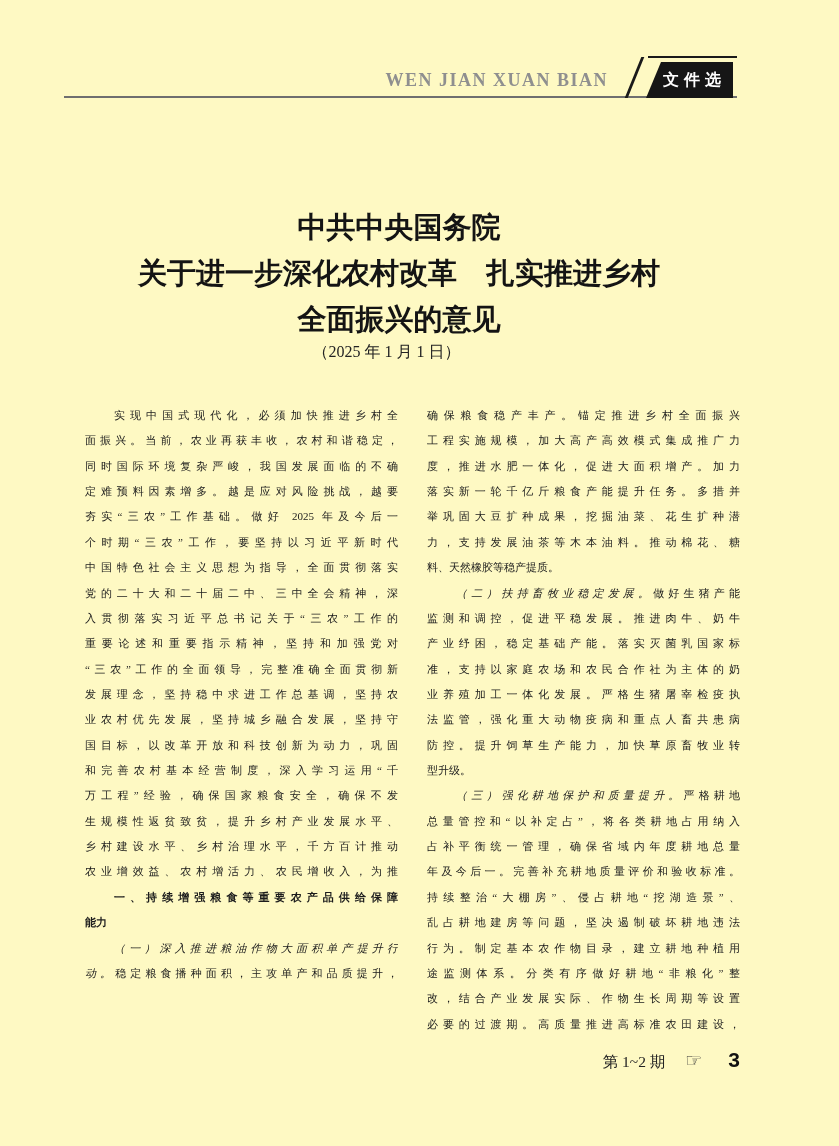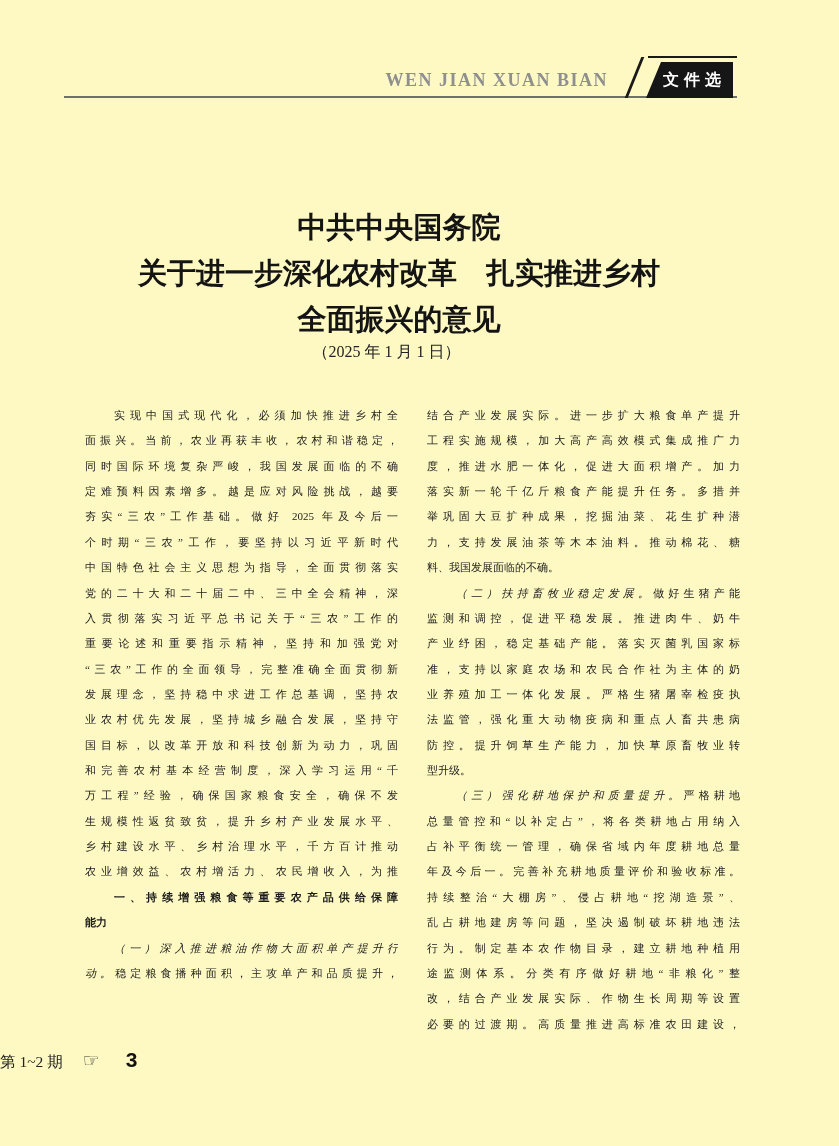--- a/index.html
+++ b/index.html
@@ -44,21 +44,21 @@
     height:25.36px; line-height:25.36px; overflow:hidden;
     text-align:justify; text-align-last:justify; text-justify:inter-character;
   }
   .line.noj { text-align:left; text-align-last:auto; }
   .line.ind { text-indent:29px; }
   .s-song { font-style:normal; }
   .s-kai  { font-style:italic; }
   .s-hei  { font-family:"Liberation Sans","DejaVu Sans",sans-serif; font-weight:bold; font-style:normal; }
 
   
-  .footer { position:absolute; left:0; top:1048px; width:740px; text-align:left; white-space:nowrap; }
+  .footer { position:absolute; left:0; top:1048px; width:740px; text-align:right; white-space:nowrap; }
   .footer .issue   { font-size:15.5px; color:#222; }
   .footer .hand    { font-size:19px; margin-left:16px; color:#333; font-family:"DejaVu Sans",sans-serif; }
   .footer .pagenum { font-size:21px; font-weight:bold; margin-left:22px; color:#111;
                      font-family:"Liberation Sans","DejaVu Sans",sans-serif; }
 </style>
 </head>
 <body>
 
 <div class="page">
 
@@ -94,27 +94,27 @@
       <div class="line"><span class="s-song">万工程”经验，确保国家粮食安全，确保不发</span></div>
       <div class="line"><span class="s-song">生规模性返贫致贫，提升乡村产业发展水平、</span></div>
       <div class="line"><span class="s-song">乡村建设水平、乡村治理水平，千方百计推动</span></div>
       <div class="line"><span class="s-song">农业增效益、农村增活力、农民增收入，为推</span></div>
       <div class="line ind"><span class="s-hei">一、持续增强粮食等重要农产品供给保障</span></div>
       <div class="line noj"><span class="s-hei">能力</span></div>
       <div class="line ind"><span class="s-kai">（一）深入推进粮油作物大面积单产提升行</span></div>
       <div class="line"><span class="s-kai">动。</span><span class="s-song">稳定粮食播种面积，主攻单产和品质提升，</span></div>
     </div>
   <div class="col col-right">
-      <div class="line"><span class="s-song">结合产业发展实际。进一步扩大粮食单产提升</span></div>
+      <div class="line"><span class="s-song">确保粮食稳产丰产。锚定推进乡村全面振兴</span></div>
       <div class="line"><span class="s-song">工程实施规模，加大高产高效模式集成推广力</span></div>
       <div class="line"><span class="s-song">度，推进水肥一体化，促进大面积增产。加力</span></div>
       <div class="line"><span class="s-song">落实新一轮千亿斤粮食产能提升任务。多措并</span></div>
       <div class="line"><span class="s-song">举巩固大豆扩种成果，挖掘油菜、花生扩种潜</span></div>
       <div class="line"><span class="s-song">力，支持发展油茶等木本油料。推动棉花、糖</span></div>
-      <div class="line noj"><span class="s-song">料、我国发展面临的不确。</span></div>
+      <div class="line noj"><span class="s-song">料、天然橡胶等稳产提质。</span></div>
       <div class="line ind"><span class="s-kai">（二）扶持畜牧业稳定发展。</span><span class="s-song">做好生猪产能</span></div>
       <div class="line"><span class="s-song">监测和调控，促进平稳发展。推进肉牛、奶牛</span></div>
       <div class="line"><span class="s-song">产业纾困，稳定基础产能。落实灭菌乳国家标</span></div>
       <div class="line"><span class="s-song">准，支持以家庭农场和农民合作社为主体的奶</span></div>
       <div class="line"><span class="s-song">业养殖加工一体化发展。严格生猪屠宰检疫执</span></div>
       <div class="line"><span class="s-song">法监管，强化重大动物疫病和重点人畜共患病</span></div>
       <div class="line"><span class="s-song">防控。提升饲草生产能力，加快草原畜牧业转</span></div>
       <div class="line noj"><span class="s-song">型升级。</span></div>
       <div class="line ind"><span class="s-kai">（三）强化耕地保护和质量提升。</span><span class="s-song">严格耕地</span></div>
       <div class="line"><span class="s-song">总量管控和“以补定占”，将各类耕地占用纳入</span></div>

